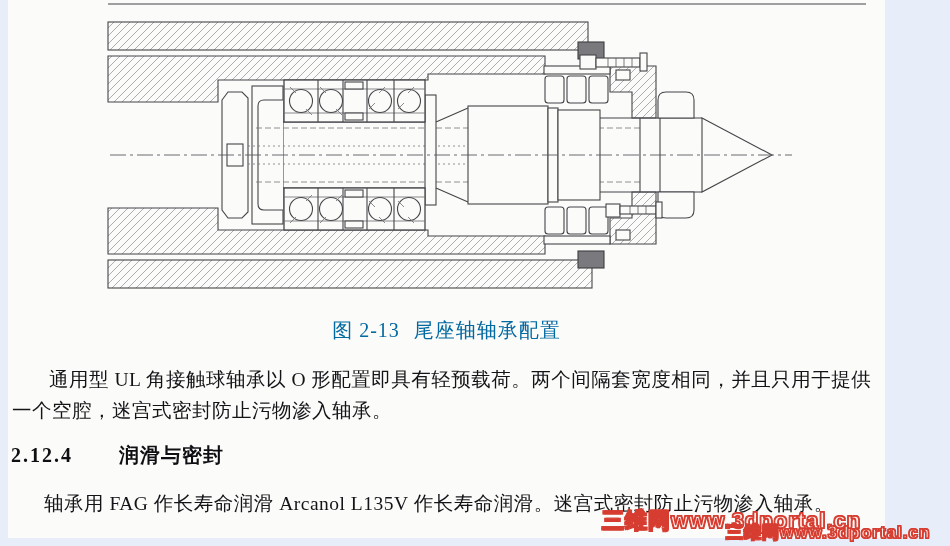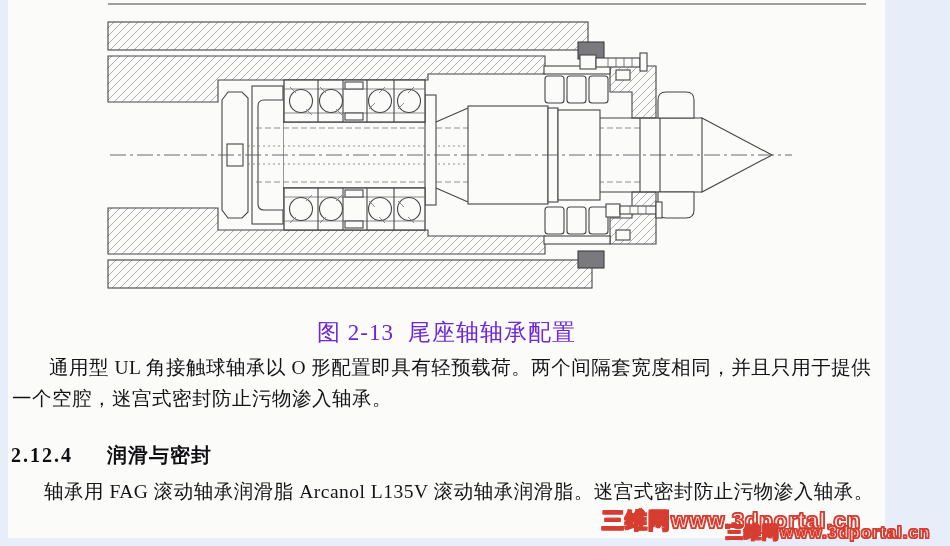--- a/index.html
+++ b/index.html
@@ -11,34 +11,34 @@
     font-family:"Liberation Serif","DejaVu Serif",serif;
   }
   .paper{
     position:absolute;left:8px;top:0;
     width:877px;height:538px;
     background:#fbfbf9;
   }
   .drawing{position:absolute;left:0;top:0;}
   .caption{
     position:absolute;left:8px;top:317px;width:877px;
-    text-align:center;font-size:23px;color:#6d28d9;letter-spacing:1px;
+    text-align:center;font-size:20px;color:#0369a1;letter-spacing:1px;
   }
   .caption .cap-label{margin-right:14px;}
   .bodyline{
     position:absolute;color:#141418;font-size:19.5px;
-    letter-spacing:0.5px;white-space:nowrap;
+    letter-spacing:0.5px;white-space:nowrap;margin-top:12px;
   }
   #p1l1{left:49px;top:354px;}
   #p1l2{left:12px;top:385px;}
   .heading{
     position:absolute;left:11px;top:442px;
     font-weight:bold;font-size:20px;color:#0f0f13;white-space:nowrap;
   }
-  .heading .sec-num{margin-right:24px;letter-spacing:2px;}
+  .heading .sec-num{margin-right:36px;letter-spacing:2px;}
   .heading .sec-title{letter-spacing:1px;margin-left:10px;}
   #p2{left:44px;top:478px;}
   .watermark{
     position:absolute;font-weight:bold;white-space:nowrap;
     font-family:"Liberation Sans","DejaVu Sans",sans-serif;
     color:#fdeeea;
     -webkit-text-stroke:1.3px #d63c30;
     text-shadow:1px 1px 0 #d63c30,-1px -1px 0 #d63c30,1px -1px 0 #d63c30,-1px 1px 0 #d63c30;
   }
   #wm1{left:602px;top:506px;font-size:22px;letter-spacing:1px;}
@@ -167,16 +167,16 @@
   <span class="cap-label">图 2-13</span><span class="cap-title">尾座轴轴承配置</span>
 </div>
 
 <div class="bodyline" id="p1l1">通用型 UL 角接触球轴承以 O 形配置即具有轻预载荷。两个间隔套宽度相同，并且只用于提供</div>
 <div class="bodyline" id="p1l2">一个空腔，迷宫式密封防止污物渗入轴承。</div>
 
 <div class="heading">
   <span class="sec-num">2.12.4</span><span class="sec-title">润滑与密封</span>
 </div>
 
-<div class="bodyline" id="p2">轴承用 FAG 滚动轴承润滑脂 Arcanol L135V 滚动轴承润滑脂。迷宫式密封防止污物渗入轴承。</div>
+<div class="bodyline" id="p2">轴承用 FAG 作长寿命润滑 Arcanol L135V 作长寿命润滑。迷宫式密封防止污物渗入轴承。</div>
 
 <div class="watermark" id="wm1">三维网www.3dportal.cn</div>
 <div class="watermark" id="wm2">三维网www.3dportal.cn</div>
 
 </body></html>

